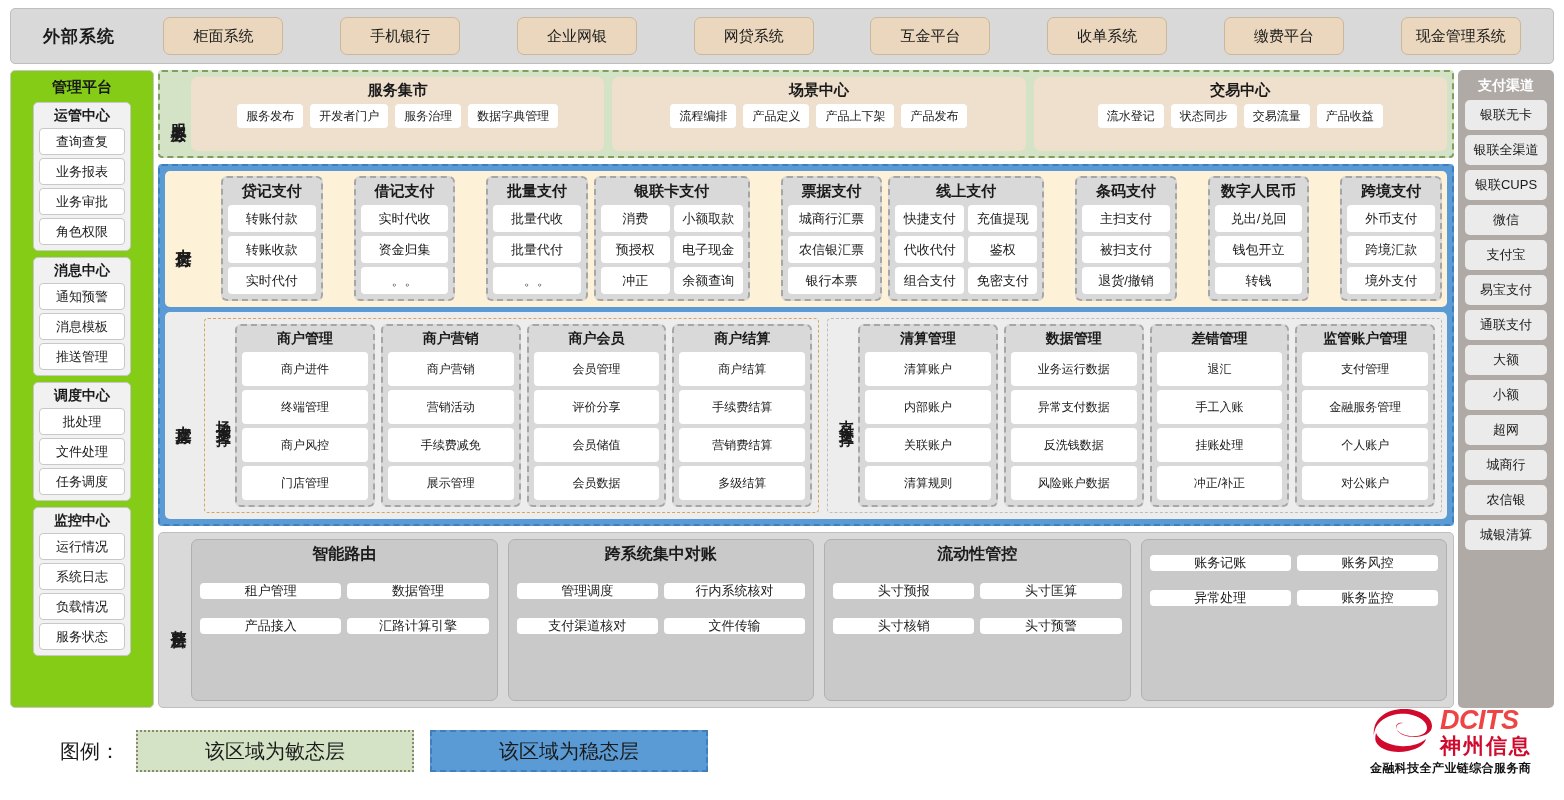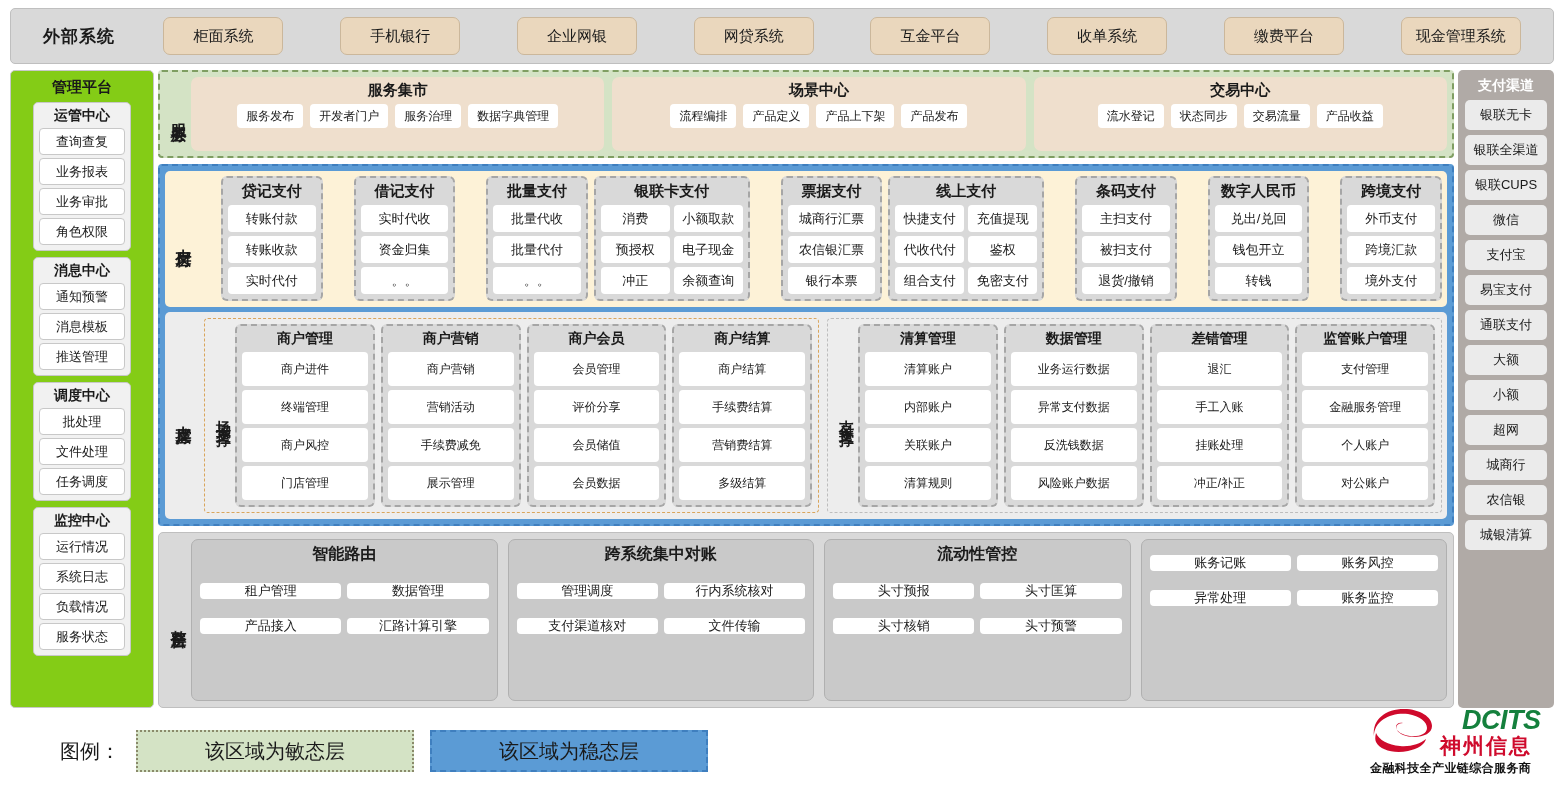--- a/index.html
+++ b/index.html
@@ -171,21 +171,21 @@
     height:42px;min-width:278px;display:flex;align-items:center;justify-content:center;
     font-size:20px;box-sizing:border-box;
   }
   .legend-chip.agile{background:#d4e3c5;border:2px dotted #8a8a6a;}
   .legend-chip.stable{background:#5b9bd5;border:2px dashed #3f7fbf;}
 
   .logo{position:absolute;right:8px;top:706px;width:186px;text-align:left;}
   .logo-row{display:flex;align-items:center;gap:4px;}
   .logo-mark{flex:0 0 66px;height:50px;}
   .logo-text{display:flex;flex-direction:column;line-height:1;}
-  .logo-en{font-size:27px;font-weight:bold;color:#15803d;letter-spacing:-0.5px;font-style:italic;margin-left:22px;}
+  .logo-en{font-size:27px;font-weight:bold;color:#ef4444;letter-spacing:-0.5px;font-style:italic;}
   .logo-cn{font-size:21px;font-weight:bold;color:#cf0a2c;letter-spacing:2px;margin-top:1px;}
   .logo-tag{font-size:12px;font-weight:bold;color:#111;margin-top:4px;letter-spacing:0.4px;white-space:nowrap;}
 </style>
 </head>
 <body>
 
 <div class="page">
 
   <div class="ext-bar">
     <div class="ext-title">外部系统</div>

